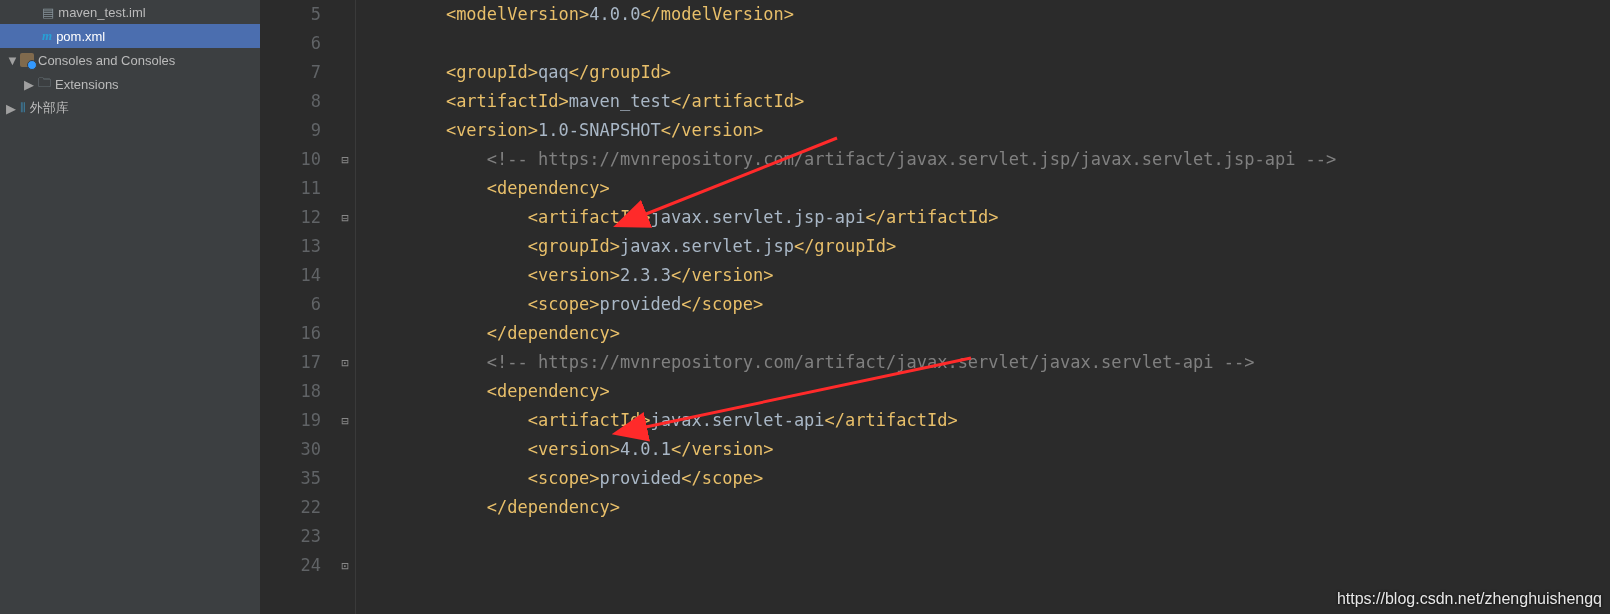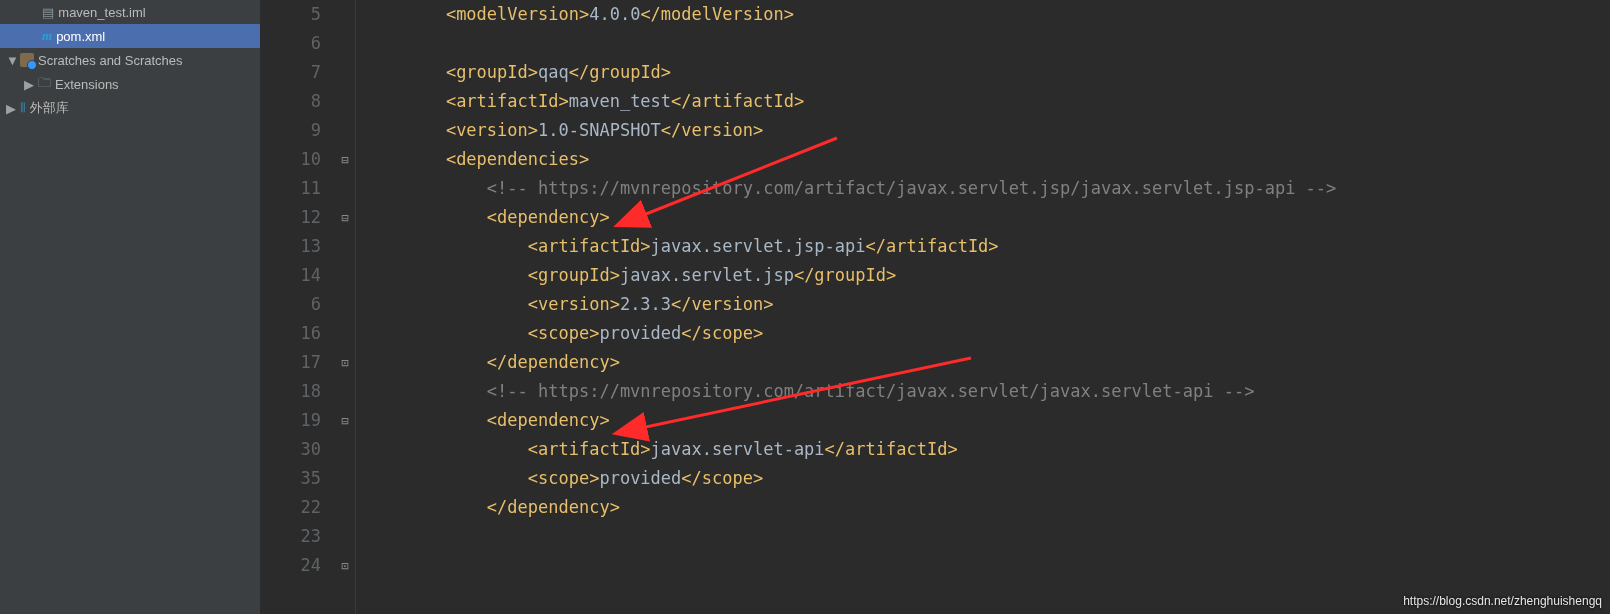--- a/index.html
+++ b/index.html
@@ -20,39 +20,39 @@
   .linenos{width:60px;text-align:right;color:#606366;padding:0 14px 0 0;user-select:none;background:#2b2b2b}
   .fold-gutter{width:20px;background:#2b2b2b;border-right:1px solid #3a3a3a;position:relative}
   .lineno{height:29px;line-height:29px}
   .code{flex:1;padding-left:8px;position:relative}
   .line{height:29px;line-height:29px;white-space:pre}
   .tag{color:#e8bf6a}
   .txt{color:#a9b7c6}
   .cmt{color:#808080}
   .fold-mark{position:absolute;left:3px;width:14px;height:14px;font-size:12px;color:#888;line-height:14px;text-align:center}
   .arrow-svg{position:absolute;pointer-events:none}
-  .watermark{position:absolute;right:8px;bottom:6px;color:#e8e8e8;font-family:Arial,sans-serif;font-size:12px;text-shadow:0 0 3px #000}
+  .watermark{position:absolute;right:8px;bottom:6px;color:#e8e8e8;font-family:Arial,sans-serif;font-size:16px;text-shadow:0 0 3px #000}
 </style>
 </head>
 <body>
 
 <div class="root">
   <div class="sidebar" id="sidebar">
   <div class="tree-row indent-2">
         <span class="file-icon">▤</span>
         <span>maven_test.iml</span>
       </div>
       <div class="tree-row indent-2 selected">
         <span class="m-icon">m</span>
         <span>pom.xml</span>
       </div>
       <div class="tree-row ">
         <span class="indent-arrow">▼</span>
         <span class="sc-icon"></span>
-        <span>Scratches and Scratches</span>
+        <span>Consoles and Consoles</span>
       </div>
       <div class="tree-row indent-1">
         <span class="indent-arrow">▶</span>
         <span class="folder-icon">🗀</span>
         <span>Extensions</span>
       </div>
       <div class="tree-row ">
         <span class="indent-arrow">▶</span>
         <span class="ext-icon">⦀</span>
         <span>外部库</span>
@@ -88,31 +88,31 @@
         <div class="fold-mark" style="top: 356px;">⊡</div>
         <div class="fold-mark" style="top: 414px;">⊟</div>
         <div class="fold-mark" style="top: 559px;">⊡</div>
       </div>
     <div class="code" id="code">
         <div class="line">        <span class="tag">&lt;modelVersion&gt;</span><span class="txt">4.0.0</span><span class="tag">&lt;/modelVersion&gt;</span></div>
         <div class="line"></div>
         <div class="line">        <span class="tag">&lt;groupId&gt;</span><span class="txt">qaq</span><span class="tag">&lt;/groupId&gt;</span></div>
         <div class="line">        <span class="tag">&lt;artifactId&gt;</span><span class="txt">maven_test</span><span class="tag">&lt;/artifactId&gt;</span></div>
         <div class="line">        <span class="tag">&lt;version&gt;</span><span class="txt">1.0-SNAPSHOT</span><span class="tag">&lt;/version&gt;</span></div>
-        <div class="line">        <span class="tag">&lt;dependencies&gt;</span></div>
         <div class="line">            <span class="cmt">&lt;!-- https://mvnrepository.com/artifact/javax.servlet.jsp/javax.servlet.jsp-api --&gt;</span></div>
         <div class="line">            <span class="tag">&lt;dependency&gt;</span></div>
         <div class="line">                <span class="tag">&lt;artifactId&gt;</span><span class="txt">javax.servlet.jsp-api</span><span class="tag">&lt;/artifactId&gt;</span></div>
         <div class="line">                <span class="tag">&lt;groupId&gt;</span><span class="txt">javax.servlet.jsp</span><span class="tag">&lt;/groupId&gt;</span></div>
         <div class="line">                <span class="tag">&lt;version&gt;</span><span class="txt">2.3.3</span><span class="tag">&lt;/version&gt;</span></div>
         <div class="line">                <span class="tag">&lt;scope&gt;</span><span class="txt">provided</span><span class="tag">&lt;/scope&gt;</span></div>
         <div class="line">            <span class="tag">&lt;/dependency&gt;</span></div>
         <div class="line">            <span class="cmt">&lt;!-- https://mvnrepository.com/artifact/javax.servlet/javax.servlet-api --&gt;</span></div>
         <div class="line">            <span class="tag">&lt;dependency&gt;</span></div>
         <div class="line">                <span class="tag">&lt;artifactId&gt;</span><span class="txt">javax.servlet-api</span><span class="tag">&lt;/artifactId&gt;</span></div>
+        <div class="line">                <span class="tag">&lt;version&gt;</span><span class="txt">4.0.1</span><span class="tag">&lt;/version&gt;</span></div>
         <div class="line">                <span class="tag">&lt;scope&gt;</span><span class="txt">provided</span><span class="tag">&lt;/scope&gt;</span></div>
         <div class="line">            <span class="tag">&lt;/dependency&gt;</span></div>
       </div>
 
     <svg class="arrow-svg" id="annot" width="1350" height="614">
       <defs>
         <marker id="ah" markerWidth="12" markerHeight="10" refX="2" refY="5" orient="auto">
           <path d="M0,0 L12,5 L0,10 Z" fill="#ff2a2a"></path>
         </marker>
       </defs>

